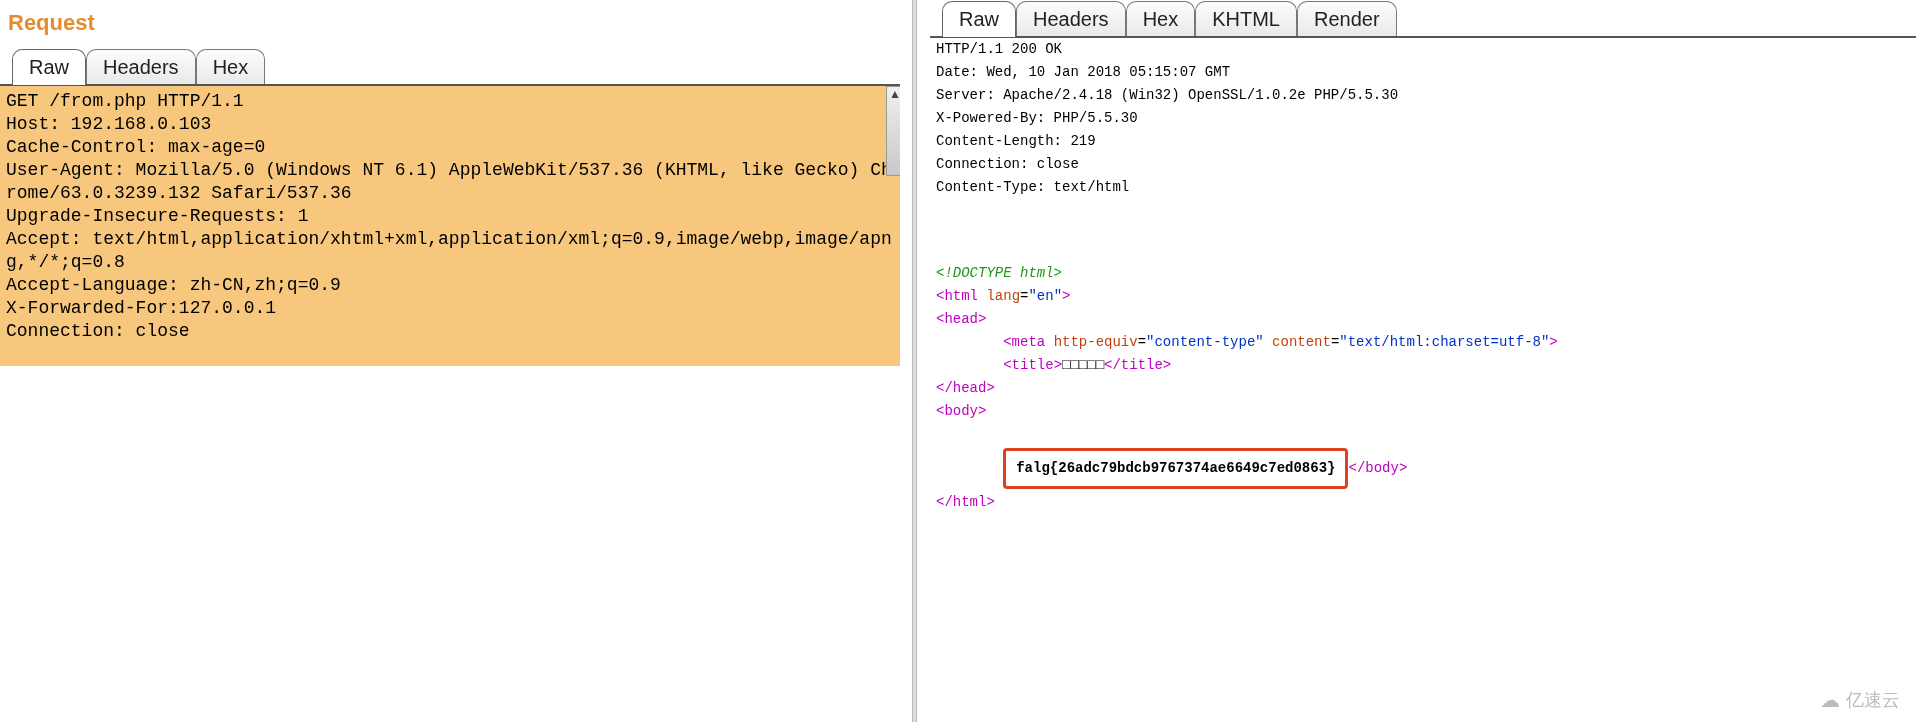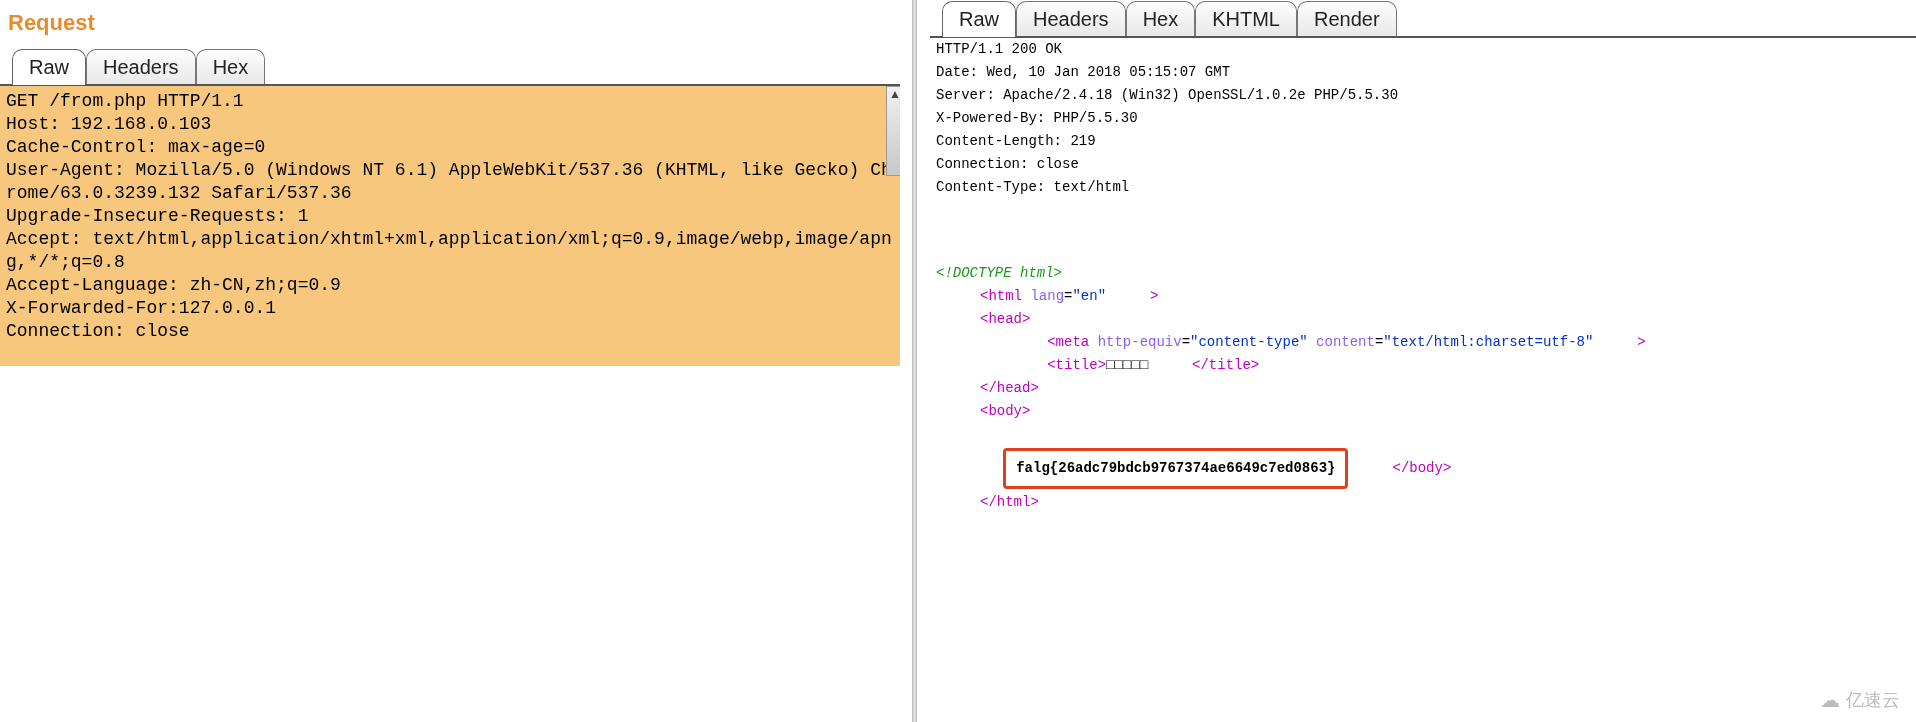--- a/index.html
+++ b/index.html
@@ -44,22 +44,22 @@
   .response-text {
     font-family: "Courier New", monospace;
     font-size: 14px; line-height: 23px;
     padding: 0 6px;
     white-space: pre-wrap;
     word-break: break-all;
     color: #000;
   }
   .html-line { display:block; }
   .green-i { color: #1a9a1a; font-style: italic; margin-top: 40px; }
-  .tag-b { color: #c000c0; margin-left: 44px; }
-  .attr-r { color: #8b5cf6; }
+  .tag-b { color: #c000c0; }
+  .attr-r { color: #c2410c; }
   .val-bl { color: #0030cc; }
   .bold-flag { font-weight: bold; color:#000; }
   .highlight-box {
     display: inline-block;
     border: 3px solid #e04020;
     border-radius: 4px;
     padding: 6px 10px;
     margin: 2px 0;
   }
   .watermark { position: fixed; right: 16px; bottom: 10px; color: #bbb; font-size: 18px; display:flex; align-items:center; gap:6px;}

